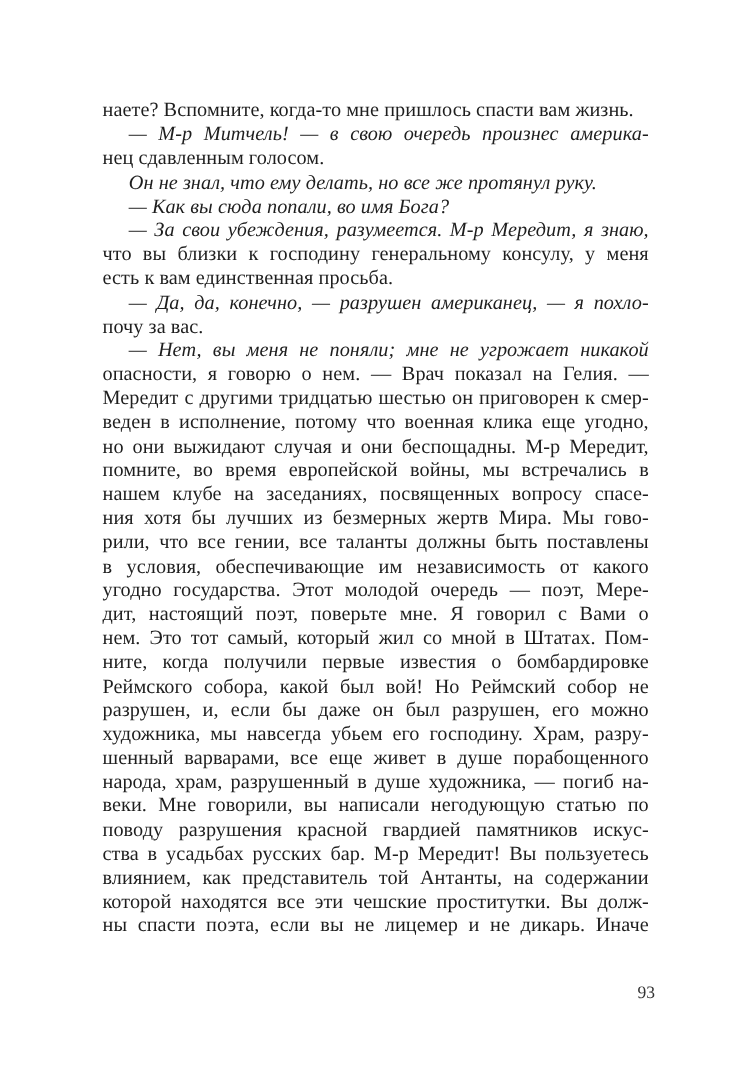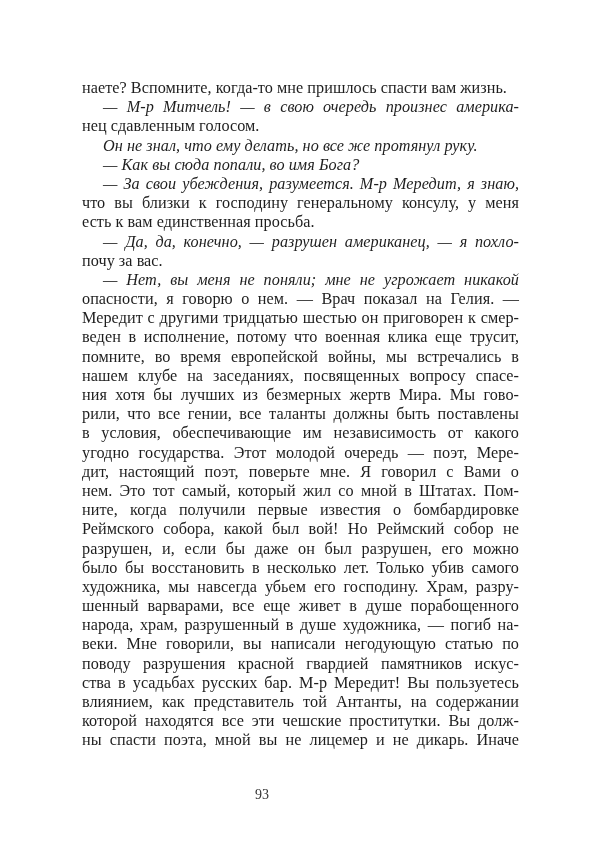--- a/index.html
+++ b/index.html
@@ -16,57 +16,57 @@
     text-align: justify; text-align-last: justify;
     overflow: visible;
     font-family: "Liberation Serif", serif;
     font-size: 16.2px;
     letter-spacing: 0.05px;
   }
   .line.indent { padding-left: 21px; font-style: italic; }
   .line.last { text-align-last: left; }
   .page-number {
     position: absolute; left: 0; width: 524px; top: 787px;
-    text-align: center; font-family: "Liberation Serif", serif;
+    text-align: right; font-family: "Liberation Serif", serif;
     font-size: 14px; color: #333;
   }
 </style>
 </head>
 <body>
 
 <div class="page" id="page-body">
     <div class="line last">наете? Вспомните, когда-то мне пришлось спасти вам жизнь.</div>
     <div class="line indent">— М-р Митчель! — в свою очередь произнес америка-</div>
     <div class="line last">нец сдавленным голосом.</div>
     <div class="line indent last">Он не знал, что ему делать, но все же протянул руку.</div>
     <div class="line indent last">— Как вы сюда попали, во имя Бога?</div>
     <div class="line indent">— За свои убеждения, разумеется. М-р Мередит, я знаю,</div>
     <div class="line">что вы близки к господину генеральному консулу, у меня</div>
     <div class="line last">есть к вам единственная просьба.</div>
     <div class="line indent">— Да, да, конечно, — разрушен американец, — я похло-</div>
     <div class="line last">почу за вас.</div>
     <div class="line indent">— Нет, вы меня не поняли; мне не угрожает никакой</div>
     <div class="line">опасности, я говорю о нем. — Врач показал на Гелия. —</div>
     <div class="line">Мередит с другими тридцатью шестью он приговорен к смер-</div>
-    <div class="line">веден в исполнение, потому что военная клика еще трусит,</div>
+    <div class="line">веден в исполнение, потому что военная клика еще угодно,</div>
+    <div class="line">но они выжидают случая и они беспощадны. М-р Мередит,</div>
     <div class="line">помните, во время европейской войны, мы встречались в</div>
     <div class="line">нашем клубе на заседаниях, посвященных вопросу спасе-</div>
     <div class="line">ния хотя бы лучших из безмерных жертв Мира. Мы гово-</div>
     <div class="line">рили, что все гении, все таланты должны быть поставлены</div>
     <div class="line">в условия, обеспечивающие им независимость от какого</div>
     <div class="line">угодно государства. Этот молодой очередь — поэт, Мере-</div>
     <div class="line">дит, настоящий поэт, поверьте мне. Я говорил с Вами о</div>
     <div class="line">нем. Это тот самый, который жил со мной в Штатах. Пом-</div>
     <div class="line">ните, когда получили первые известия о бомбардировке</div>
     <div class="line">Реймского собора, какой был вой! Но Реймский собор не</div>
     <div class="line">разрушен, и, если бы даже он был разрушен, его можно</div>
-    <div class="line">было бы восстановить в несколько лет. Только убив самого</div>
     <div class="line">художника, мы навсегда убьем его господину. Храм, разру-</div>
     <div class="line">шенный варварами, все еще живет в душе порабощенного</div>
     <div class="line">народа, храм, разрушенный в душе художника, — погиб на-</div>
     <div class="line">веки. Мне говорили, вы написали негодующую статью по</div>
     <div class="line">поводу разрушения красной гвардией памятников искус-</div>
     <div class="line">ства в усадьбах русских бар. М-р Мередит! Вы пользуетесь</div>
     <div class="line">влиянием, как представитель той Антанты, на содержании</div>
     <div class="line">которой находятся все эти чешские проститутки. Вы долж-</div>
-    <div class="line">ны спасти поэта, мной вы не лицемер и не дикарь. Иначе</div>
+    <div class="line">ны спасти поэта, если вы не лицемер и не дикарь. Иначе</div>
   </div>
 <div class="page-number">93</div>
 
 </body></html>

